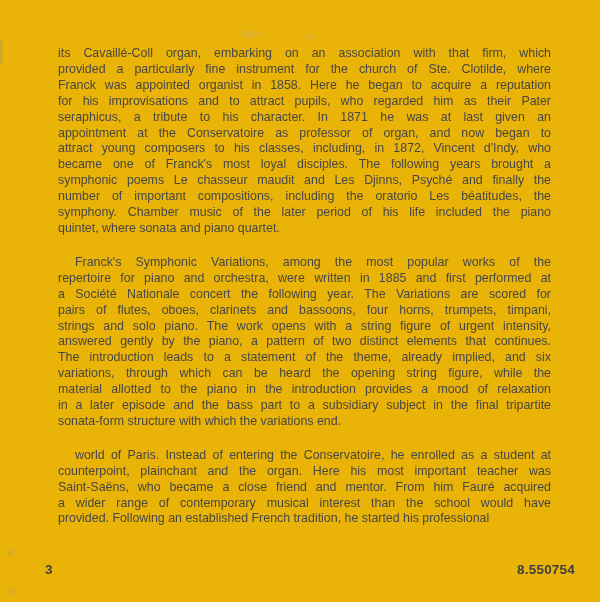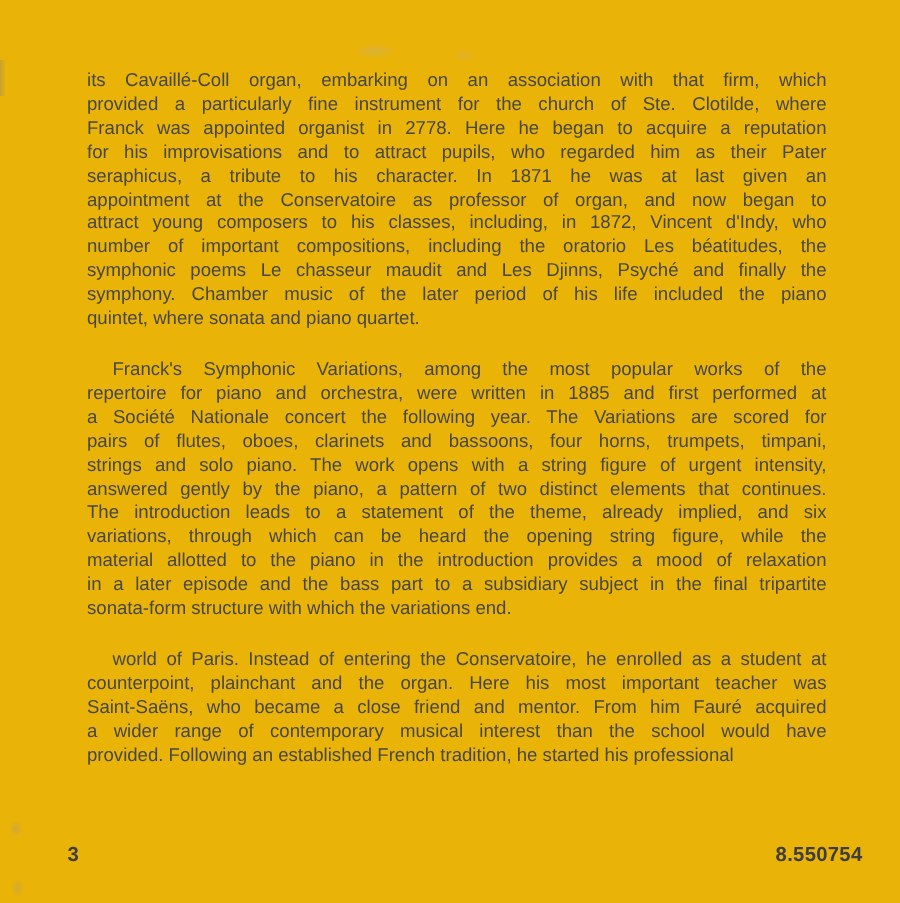--- a/index.html
+++ b/index.html
@@ -83,27 +83,28 @@
   <div class="smudge smudge-top-1"></div>
   <div class="smudge smudge-top-2"></div>
   <div class="edge-mark edge-mark-1"></div>
   <div class="edge-mark edge-mark-2"></div>
   <div class="edge-mark edge-mark-3"></div>
 
   <div class="content" id="liner-notes">
       <div class="para">
         <div class="line">its Cavaillé-Coll organ, embarking on an association with that firm, which</div>
         <div class="line">provided a particularly fine instrument for the church of Ste. Clotilde, where</div>
-        <div class="line">Franck was appointed organist in 2778. Here he began to acquire a reputation</div>
+        <div class="line">Franck was appointed organist in 1858. Here he began to acquire a reputation</div>
         <div class="line">for his improvisations and to attract pupils, who regarded him as their Pater</div>
         <div class="line">seraphicus, a tribute to his character. In 1871 he was at last given an</div>
         <div class="line">appointment at the Conservatoire as professor of organ, and now began to</div>
         <div class="line">attract young composers to his classes, including, in 1872, Vincent d'Indy, who</div>
+        <div class="line">became one of Franck's most loyal disciples. The following years brought a</div>
+        <div class="line">symphonic poems Le chasseur maudit and Les Djinns, Psyché and finally the</div>
         <div class="line">number of important compositions, including the oratorio Les béatitudes, the</div>
-        <div class="line">symphonic poems Le chasseur maudit and Les Djinns, Psyché and finally the</div>
         <div class="line">symphony. Chamber music of the later period of his life included the piano</div>
         <div class="line">quintet, where sonata and piano quartet.</div>
       </div>
       <div class="para indent">
         <div class="line">Franck's Symphonic Variations, among the most popular works of the</div>
         <div class="line">repertoire for piano and orchestra, were written in 1885 and first performed at</div>
         <div class="line">a Société Nationale concert the following year. The Variations are scored for</div>
         <div class="line">pairs of flutes, oboes, clarinets and bassoons, four horns, trumpets, timpani,</div>
         <div class="line">strings and solo piano. The work opens with a string figure of urgent intensity,</div>
         <div class="line">answered gently by the piano, a pattern of two distinct elements that continues.</div>

